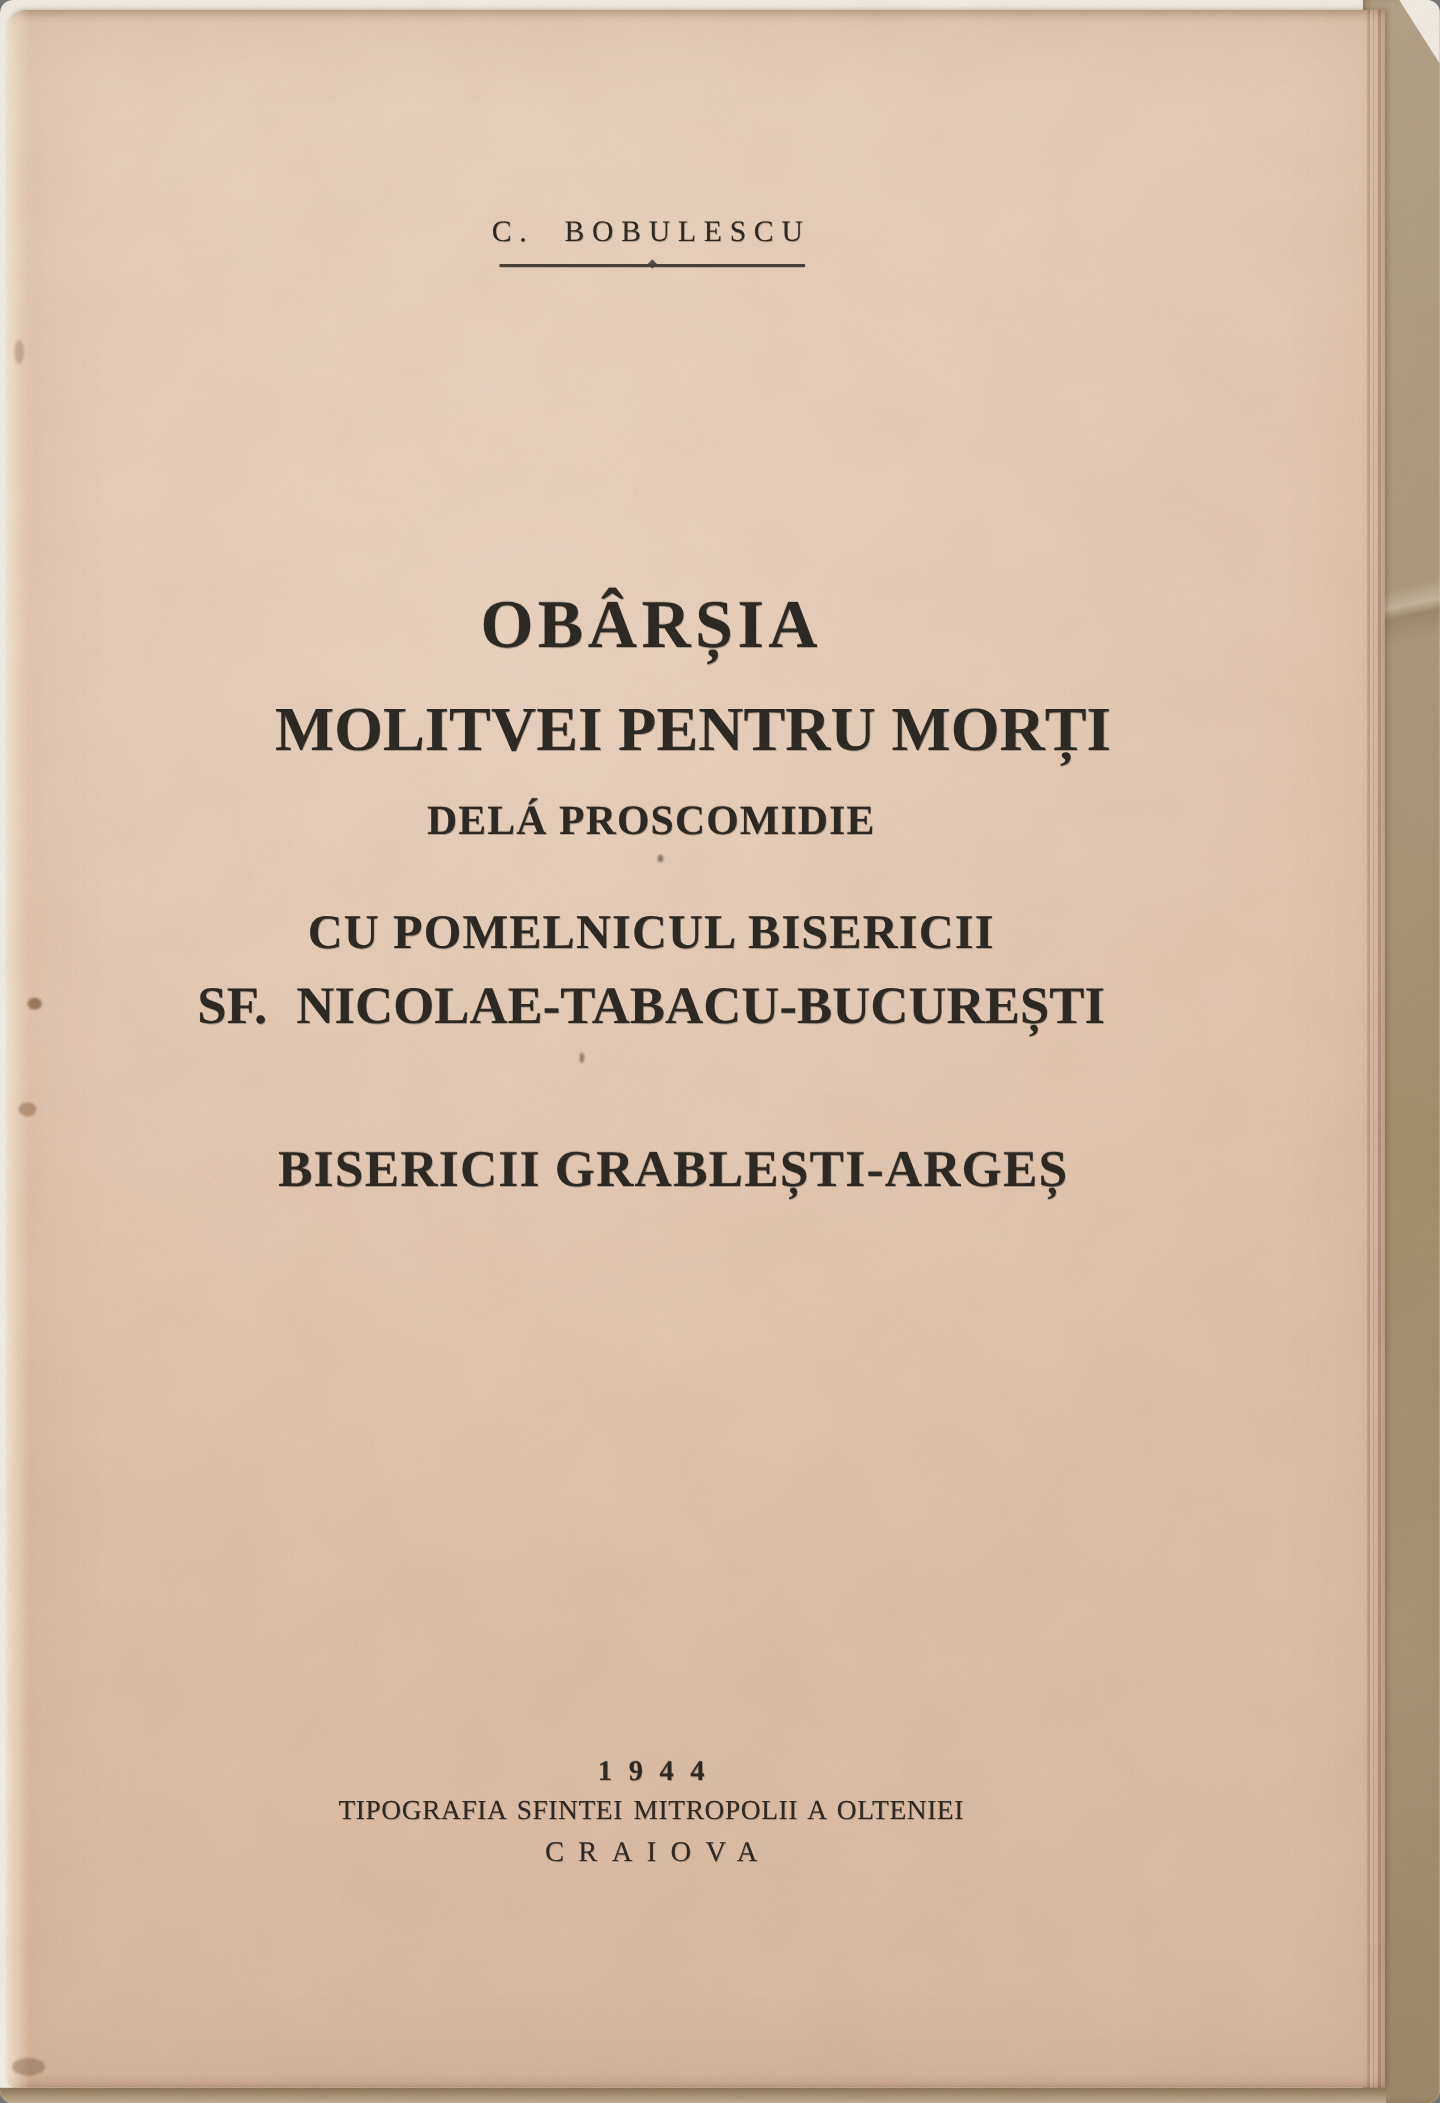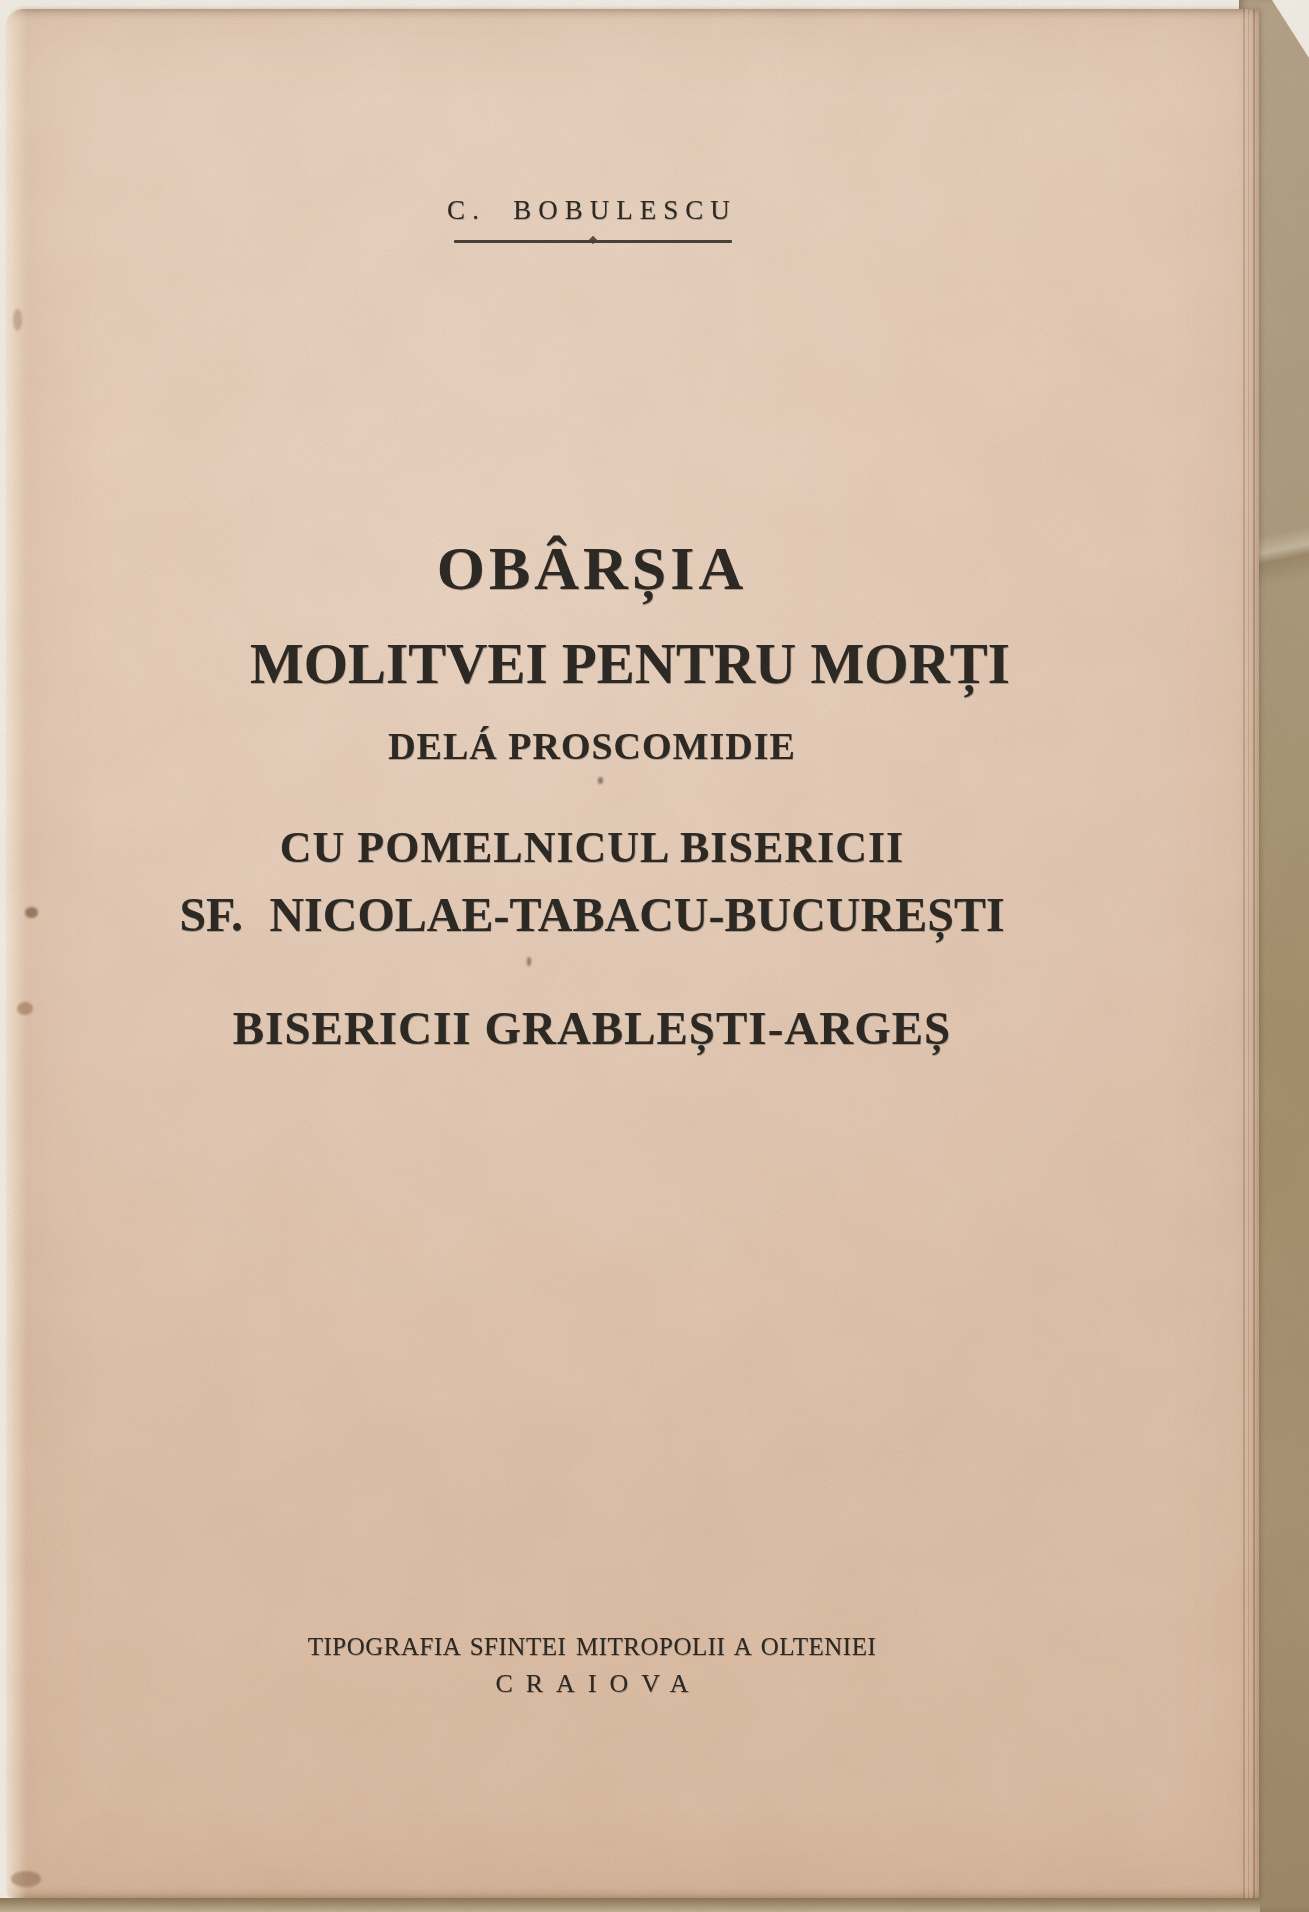--- a/index.html
+++ b/index.html
@@ -5,20 +5,21 @@
   :root{
     --paper:#e5cab5; --paper-light:#efdcc9; --paper-dark:#d3b59d;
     --back-page:#b2a086; --back-page-dark:#988467; --scanner-bg:#f6f3ec;
     --ink:#2e2a25;
   }
   html,body{margin:0;padding:0;background:#777;}
   .scan{
     position:relative; width:1309px; height:1912px; margin:0 auto;
     background:var(--scanner-bg); overflow:hidden;
     font-family:"Liberation Serif","DejaVu Serif",serif;
+    border-radius:12px;
   }
   
   .back-page{
     position:absolute; top:0; right:0; width:70px; height:100%;
     background:linear-gradient(180deg,#b7a78d 0%,#b09e82 30%,#a7946f 55%,#ab9878 80%,#a08c6c 100%);
     box-shadow:inset 6px 0 9px -4px rgba(70,50,30,.45);
   }
   .back-page-crease{
     position:absolute; top:470px; right:0; width:60px; height:160px;
     background:linear-gradient(168deg, rgba(245,240,228,0) 40%, rgba(245,240,228,.35) 50%, rgba(110,90,60,.25) 56%, rgba(110,90,60,0) 70%);
@@ -82,21 +83,21 @@
   .author-rule .tick{
     position:absolute; left:50%; top:-3px; width:6px; height:6px; margin-left:-3px;
     background:var(--ink); transform:rotate(45deg); opacity:.9;
   }
   .t1{top:528px; font-size:62px; font-weight:700; letter-spacing:4px;}
   .t2{top:626px; font-size:57px; font-weight:700; letter-spacing:0;padding-left:38px;}
   .t3{top:718px; font-size:38px; font-weight:700; letter-spacing:1px;}
   .s-line1{top:817px; font-size:44px; font-weight:700; letter-spacing:1px;}
   .s-line2{top:882px; font-size:48px; font-weight:700; letter-spacing:0; word-spacing:.3em;}
   .s-line3{top:966px; font-size:38px; font-weight:700; letter-spacing:1px;}
-  .s-line4{top:996px; font-size:47px; font-weight:700; letter-spacing:1px;}
+  .s-line4{top:1031px; font-size:47px; font-weight:700; letter-spacing:1px;padding-left:20px;}
   .imp-year{top:1588px; font-size:26px; font-weight:700; letter-spacing:15px; text-indent:15px;}
   .imp-printer{top:1625px; font-size:25px; font-weight:400; letter-spacing:.5px; word-spacing:3px;}
   .imp-city{top:1662px; font-size:26px; font-weight:400; letter-spacing:13px; text-indent:13px;}
   .grain{position:absolute; top:0; left:0; pointer-events:none; mix-blend-mode:multiply;}
 </style>
 </head>
 <body>
 
 <div class="scan">
 
@@ -120,20 +121,21 @@
       <div class="line author">C. BOBULESCU</div>
 
       <div class="line t1">OBÂRȘIA</div>
       <div class="line t2">MOLITVEI PENTRU MORȚI</div>
       <div class="line t3">DELÁ PROSCOMIDIE</div>
 
       <div class="line s-line1">CU POMELNICUL BISERICII</div>
       <div class="line s-line2">SF. NICOLAE-TABACU-BUCUREȘTI</div>
       <div class="line s-line4">BISERICII GRABLEȘTI-ARGEȘ</div>
 
+      <div class="line imp-year">1944</div>
       <div class="line imp-printer">TIPOGRAFIA SFINTEI MITROPOLII A OLTENIEI</div>
       <div class="line imp-city">CRAIOVA</div>
     </div>
 
     <div class="author-rule">
       <span class="tick"></span>
     </div>
   </div>
 
   <div class="bottom-strip"></div>

